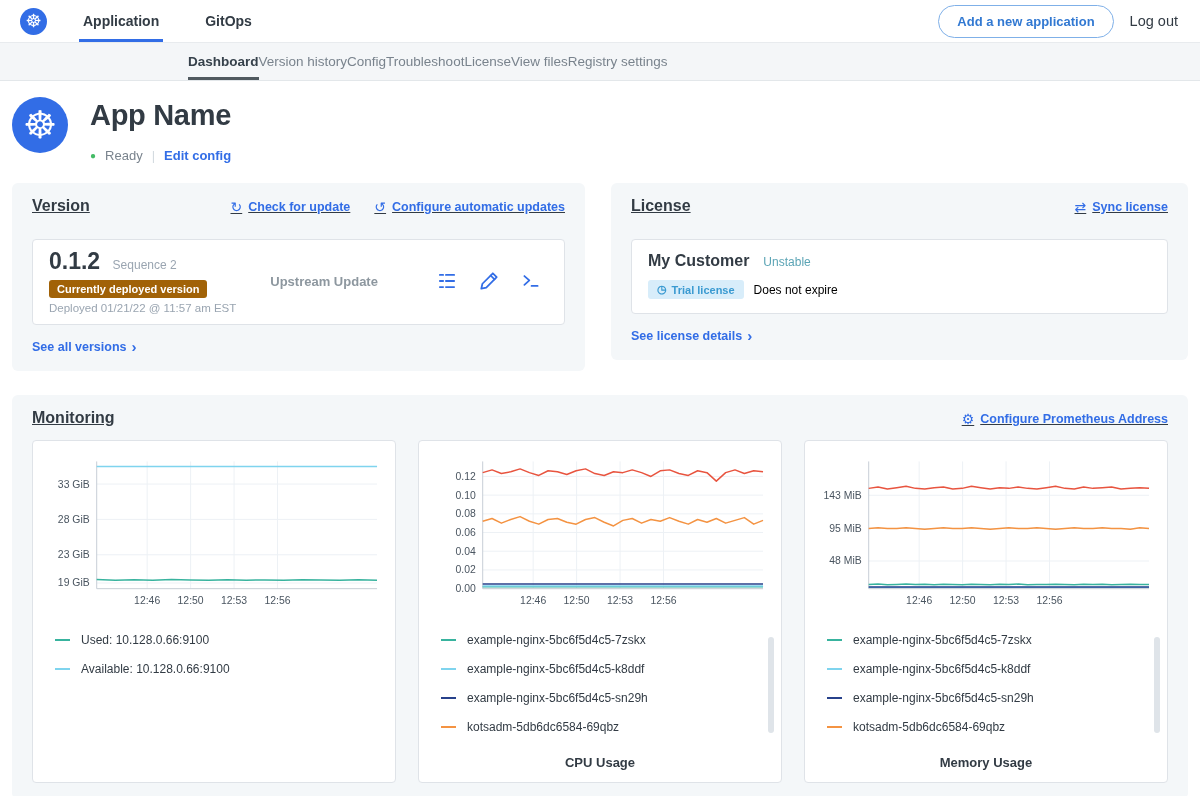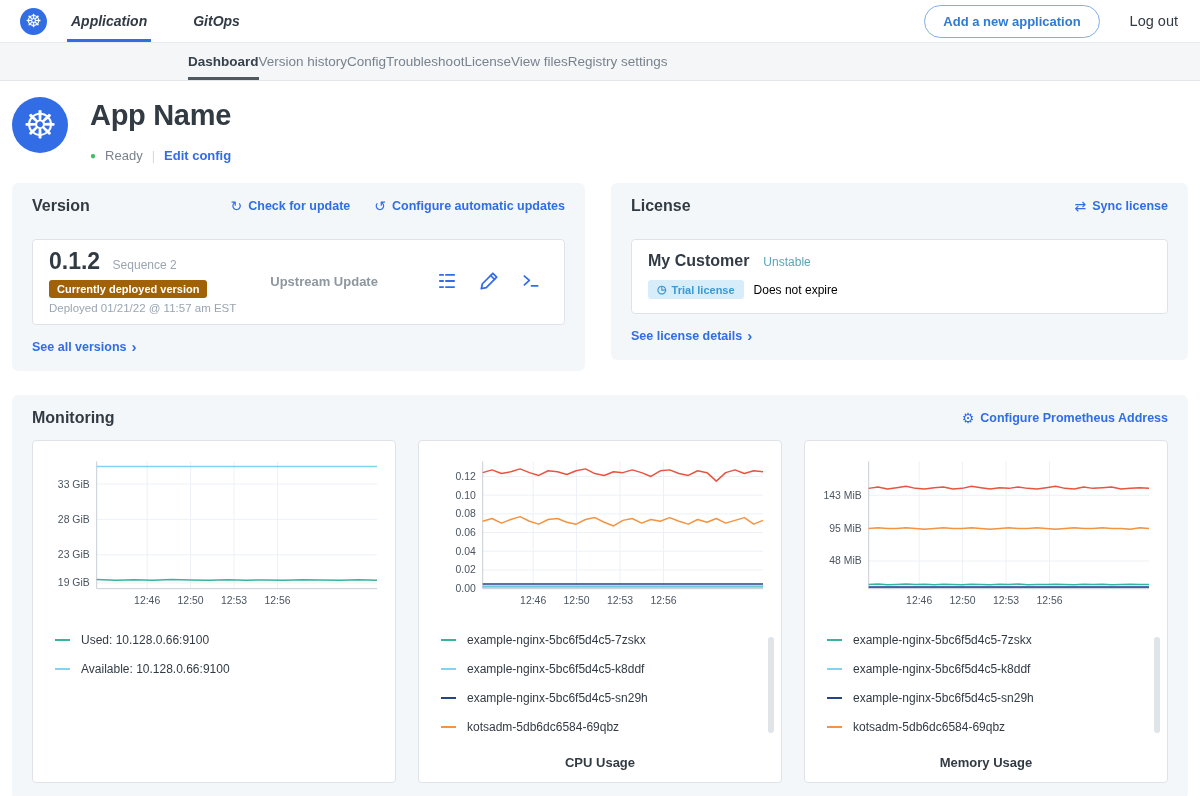--- a/index.html
+++ b/index.html
@@ -8,24 +8,24 @@
     width:1200px; height:796px; overflow:hidden; background:#fff;
     font-family:"Liberation Sans", sans-serif; color:#323b44;
   }
   a { text-decoration:none; }
 
   
   .topnav { display:flex; align-items:center; height:43px; padding:0 22px 0 20px; border-bottom:1px solid #e8ebee; background:#fff; }
   .k8s-logo { border-radius:50%; background:#326de6; color:#fff; display:flex; align-items:center; justify-content:center; flex:none; cursor:pointer; }
   .k8s-logo.sm { width:27px; height:27px; font-size:18px; }
   .k8s-logo.lg { width:56px; height:56px; font-size:38px; }
-  .nav-tabs { display:flex; height:100%; margin-left:24px; gap:46px;font-style:italic; }
+  .nav-tabs { display:flex; height:100%; margin-left:36px; gap:46px; }
   .nav-tab { display:flex; align-items:center; font-size:14px; font-weight:700; color:#323b44; position:relative; cursor:pointer; }
   .nav-tab.active::after { content:""; position:absolute; left:-4px; right:-4px; bottom:0; height:3px; background:#326de6; }
-  .topnav-right { margin-left:auto; display:flex; align-items:center; gap:30px; }
+  .topnav-right { margin-left:auto; display:flex; align-items:center; gap:16px; }
   .pill-btn { background:#fff; border:1px solid #7fb0e8; color:#3279d2; font-weight:700; font-size:13px; padding:8px 18px; border-radius:20px; cursor:pointer; font-family:inherit; }
   .logout { font-size:14.5px; color:#323b44; cursor:pointer; }
 
   
   .subnav { display:flex; padding-left:188px; background:#f4f6f8; border-bottom:1px solid #e3e7ea; height:38px; }
   .subnav-tab { display:flex; align-items:center; font-size:13.5px; color:#79838d; cursor:pointer; border-bottom:3px solid transparent; padding-top:3px; }
   .subnav-tab.active { color:#36414b; font-weight:700; border-bottom-color:#50595f; }
 
   
   .app-header { display:flex; align-items:flex-start; padding:16px 20px 14px 12px; }
@@ -35,21 +35,21 @@
   .status-dot { color:#44bb66; font-size:10px; }
   .status-text { color:#79838d; font-size:13px; }
   .pipe { color:#d3dae0; font-size:13px; }
   .link { color:#326de6; font-weight:700; font-size:12.5px; cursor:pointer; }
 
   
   .panels-row { display:flex; align-items:flex-start; gap:26px; padding:0 12px; margin-top:6px; }
   .panel { background:#f4f7f9; border-radius:6px; padding:14px 20px 16px; }
   .version-panel { width:573px; flex:none; }
   .license-panel { flex:1; }
-  .panel-head { display:flex; align-items:center; justify-content:space-between; }
+  .panel-head { display:flex; align-items:flex-end; justify-content:space-between;text-decoration:underline; }
   .panel-head h2 { font-size:16px; margin:0; }
   .panel-links { display:flex; gap:24px; align-items:center; }
   .icon-link { display:inline-flex; gap:6px; align-items:center; color:#326de6; font-weight:700; font-size:12.5px; cursor:pointer; }
   .icon-glyph { font-size:14px; font-weight:400; }
   .inner-card { background:#fff; border:1px solid #dfe3e8; border-radius:4px; margin-top:24px; }
 
   .version-inner { display:flex; align-items:center; padding:8px 16px 10px; }
   .ver-num { font-size:23px; font-weight:700; }
   .ver-seq { font-size:12px; color:#9aa5b1; margin-left:8px; }
   .green-badge { display:inline-block; background:#a16207; color:#fff; font-size:11px; font-weight:700; padding:3px 8px; border-radius:3px; margin:5px 0 4px; }

